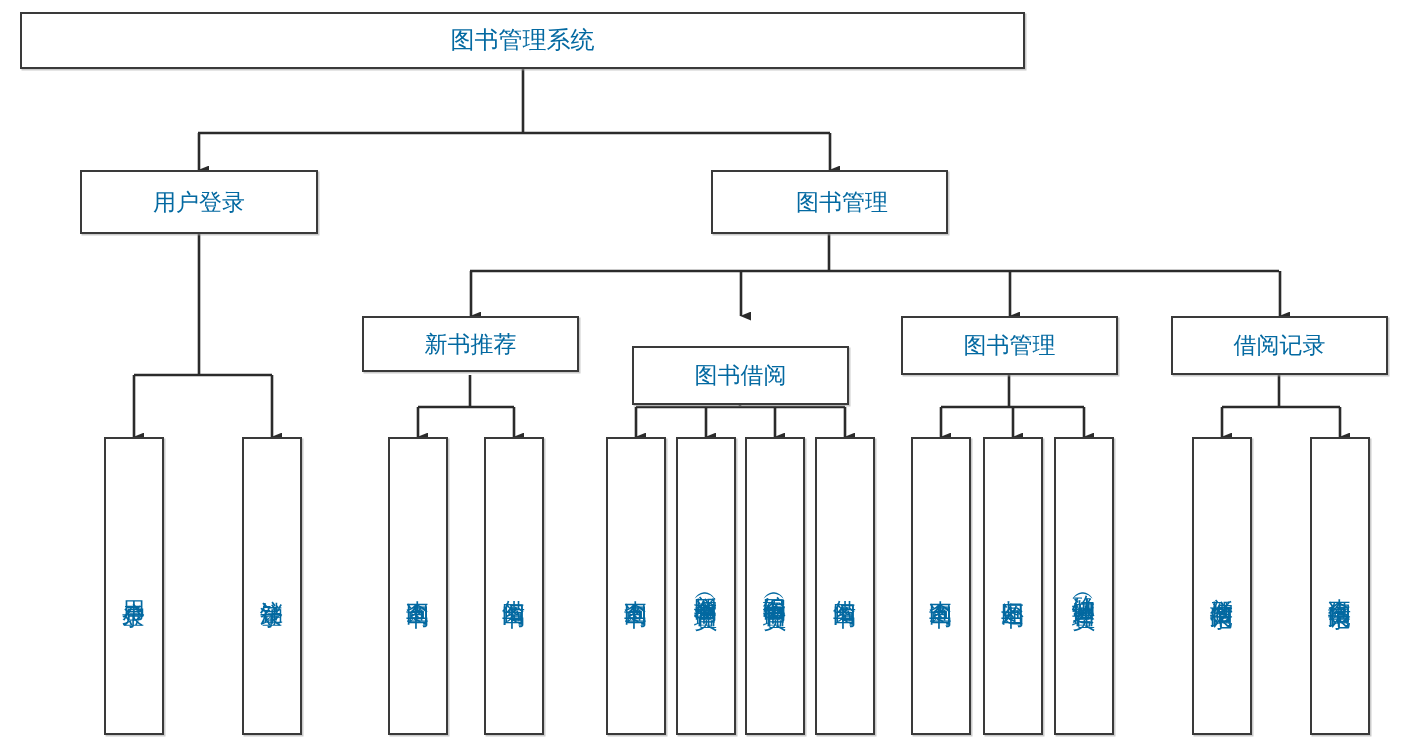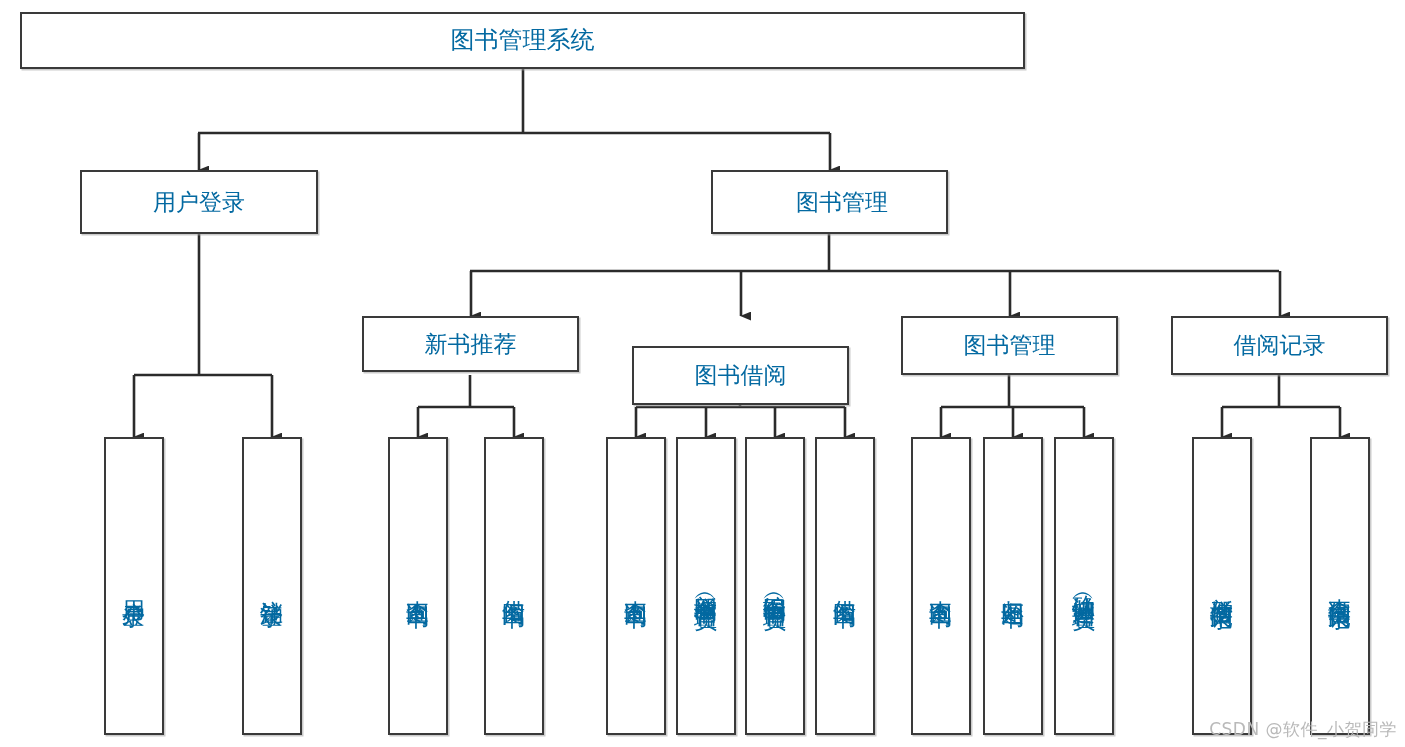--- a/index.html
+++ b/index.html
@@ -176,14 +176,13 @@
         <span class="node-label">确认归还（管理员）</span>
       </div>
       <div class="node vertical" id="node-leaf-add-record" style="left: 1192px; top: 437px; width: 60px; height: 298px; border-color: rgb(58, 58, 58); background: rgb(255, 255, 255);">
         <span class="node-label">新增借阅记录</span>
       </div>
       <div class="node vertical" id="node-leaf-query-record" style="left: 1310px; top: 437px; width: 60px; height: 298px; border-color: rgb(58, 58, 58); background: rgb(255, 255, 255);">
         <span class="node-label">查询借阅记录</span>
       </div>
     </div>
 
-  <div id="watermark">CSDN @软件_小贺同学</div>
 </div>
 
 </body></html>

